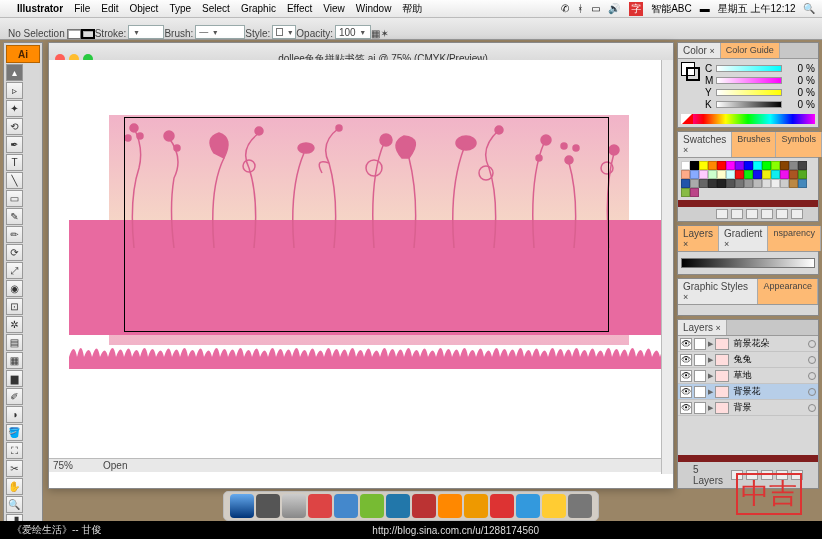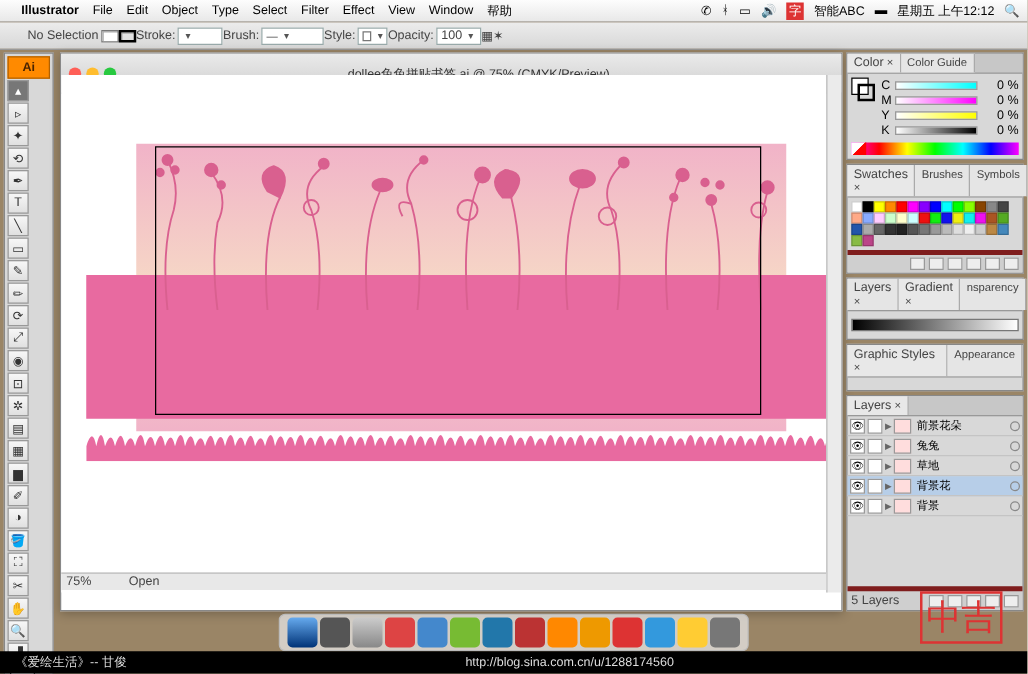--- a/index.html
+++ b/index.html
@@ -2,21 +2,21 @@
 <html><head>
 <meta charset="utf-8">
 <style>
 *{box-sizing:border-box;margin:0;padding:0;font-family:"Lucida Grande",Arial,sans-serif;font-size:10px;}
 body{width:822px;height:539px;background:#9a8566;overflow:hidden;position:relative;}
 .menubar{height:18px;background:linear-gradient(#fdfdfd,#e8e8e8);display:flex;align-items:center;padding:0 6px;gap:11px;border-bottom:1px solid #bbb;}
 .menubar .apple{font-size:12px;}
 .menubar .app{font-weight:bold;}
 .menubar .spacer{flex:1;}
 .menubar .status{display:flex;gap:8px;align-items:center;font-size:10px;}
-.controlbar{height:22px;background:linear-gradient(#ececec,#d7d7d7);border-bottom:1px solid #999;display:flex;align-items:center;gap:0;padding:0 22px;font-size:9px;color:#444;}
+.controlbar{height:22px;background:linear-gradient(#ececec,#d7d7d7);border-bottom:1px solid #999;display:flex;align-items:flex-end;gap:0;padding:0 8px;font-size:9px;color:#444;}
 .ctl-label{white-space:nowrap;padding-right:2px;}
 .ctl-box{display:inline-flex;align-items:center;height:14px;background:#fff;border:1px solid #9aa;padding:0 3px;font-size:9px;gap:3px;}
 .ctl-drop::after{content:"▾";font-size:8px;color:#555;margin-left:2px;}
 .swatch{width:14px;height:10px;display:inline-block;background:#fff;border:1px solid #777;box-shadow:1px 1px 0 #aaa inset;}
 .main{position:absolute;top:40px;left:0;right:0;bottom:48px;}
 .toolbox{position:absolute;left:3px;top:2px;width:40px;background:#d8d8d8;border:1px solid #888;padding:2px;display:flex;flex-wrap:wrap;gap:1px;}
 .ai-badge{width:36px;height:18px;background:#ff8a00;color:#4a2400;font-weight:bold;display:flex;align-items:center;justify-content:center;border:1px solid #b36200;}
 .tool{width:17px;height:17px;background:linear-gradient(#f7f7f7,#e0e0e0);border:1px solid #999;display:flex;align-items:center;justify-content:center;font-size:10px;color:#333;}
 .tool.sel{background:#777;color:#fff;}
 .fsbox{width:36px;height:30px;position:relative;margin-top:2px;}
@@ -32,60 +32,60 @@
 .pink{position:absolute;left:20px;top:160px;width:605px;height:115px;background:#e86aa0;}
 .artframe{position:absolute;left:75px;top:57px;width:485px;height:215px;border:1px solid #000;}
 .grass{position:absolute;left:20px;right:0;bottom:113px;height:22px;}
 .grass svg{width:610px;height:30px;}
 .flowers{position:absolute;left:65px;top:58px;width:510px;height:130px;}
 .statusb{position:absolute;bottom:16px;left:0;right:12px;height:14px;background:#e8e8e8;border-top:1px solid #bbb;display:flex;align-items:center;font-size:9px;color:#444;padding:0 4px;gap:30px;}
 .scrollv{position:absolute;top:17px;right:0;bottom:14px;width:12px;background:#ebebeb;border-left:1px solid #bbb;}
 .panels{position:absolute;right:3px;top:2px;width:142px;bottom:2px;display:flex;flex-direction:column;gap:3px;}
 .panel{background:#d8d8d8;border:1px solid #888;}
 .ptabs{display:flex;background:#c7c7c7;border-bottom:1px solid #999;}
-.ptab{padding:2px 5px;font-size:9px;color:#444;border-right:1px solid #aaa;background:#e5e5e5;}
+.ptab{padding:2px 5px;font-size:9px;color:#444;border-right:1px solid #aaa;background:#fdba74;}
 .ptab.on{background:#e8e8e8;}
 .pbody{padding:3px;font-size:9px;}
 .cmyk-row{display:flex;align-items:center;gap:3px;margin:1px 0;}
 .cmyk-l{width:8px;}
 .cmyk-s{flex:1;height:7px;background:linear-gradient(90deg,#fff,var(--c));position:relative;border:1px solid #999;}
 .cmyk-v{width:18px;text-align:right;}
 .spectrum{height:10px;background:linear-gradient(90deg,#f0f,#f00,#ff0,#0f0,#0ff,#00f,#f0f);margin-top:3px;position:relative;}
 .spectrum::before{content:"";position:absolute;left:0;top:0;bottom:0;width:12px;background:linear-gradient(135deg,#fff 48%,#f00 52%);}
 .swgrid{display:flex;flex-wrap:wrap;gap:0;width:100%;}
 .sw{width:9px;height:9px;border:.5px solid rgba(0,0,0,.2);}
 .gradbar{height:10px;background:linear-gradient(90deg,#000,#fff);border:1px solid #777;margin:3px 0;}
 .layer{display:flex;align-items:center;gap:2px;padding:1px 2px;border-bottom:1px solid #c4c4c4;}
 .layer.sel{background:#b7cee8;}
 .eye{width:12px;height:12px;border:1px solid #999;background:#fff;display:flex;align-items:center;justify-content:center;font-size:8px;}
 .lock{width:12px;height:12px;border:1px solid #999;background:#fff;}
 .lthumb{width:14px;height:12px;border:1px solid #999;background:#fdd;}
 .lname{flex:1;font-size:9px;padding-left:2px;}
 .disclosure{font-size:7px;color:#666;}
 .circle{width:8px;height:8px;border:1px solid #888;border-radius:50%;}
-.pfoot{display:flex;justify-content:space-between;padding:2px 3px;font-size:8px;background:#cfcfcf;border-top:4px solid #7f1d1d;color:#444;align-items:center;}
+.pfoot{display:flex;justify-content:space-between;padding:2px 15px;font-size:8px;background:#cfcfcf;border-top:7px solid #7f1d1d;color:#444;align-items:center;}
 .pfoot .icons{display:flex;gap:3px;}
 .pfoot .icons span{width:12px;height:10px;border:1px solid #999;background:#eee;}
 .dock{position:absolute;bottom:18px;left:50%;transform:translateX(-50%);height:30px;display:flex;gap:2px;padding:2px 6px;background:rgba(230,230,230,.75);border:1px solid #bbb;border-radius:5px;}
 .dock .di{width:24px;height:24px;border-radius:4px;}
 .footer{position:absolute;bottom:0;left:0;right:0;height:18px;background:#000;color:#ddd;display:flex;align-items:center;justify-content:space-between;font-size:11px;padding:0 12px;}
 .red-stamp{position:absolute;right:20px;bottom:24px;color:#d33;font-size:28px;border:2px solid #d33;padding:0 3px;font-family:serif;text-align:center;}
 </style>
 </head>
 <body>
 
 <div class="menubar">
   <span class="apple"></span>
   <span class="app">Illustrator</span>
   <span>File</span>
   <span>Edit</span>
   <span>Object</span>
   <span>Type</span>
   <span>Select</span>
-  <span>Filter</span>
+  <span>Graphic</span>
   <span>Effect</span>
   <span>View</span>
   <span>Window</span>
   <span>帮助</span>
   <span class="spacer"></span>
   <div class="status">
     <span>✆</span>
     <span>ᚼ</span>
     <span>▭</span>
     <span>🔊</span>

